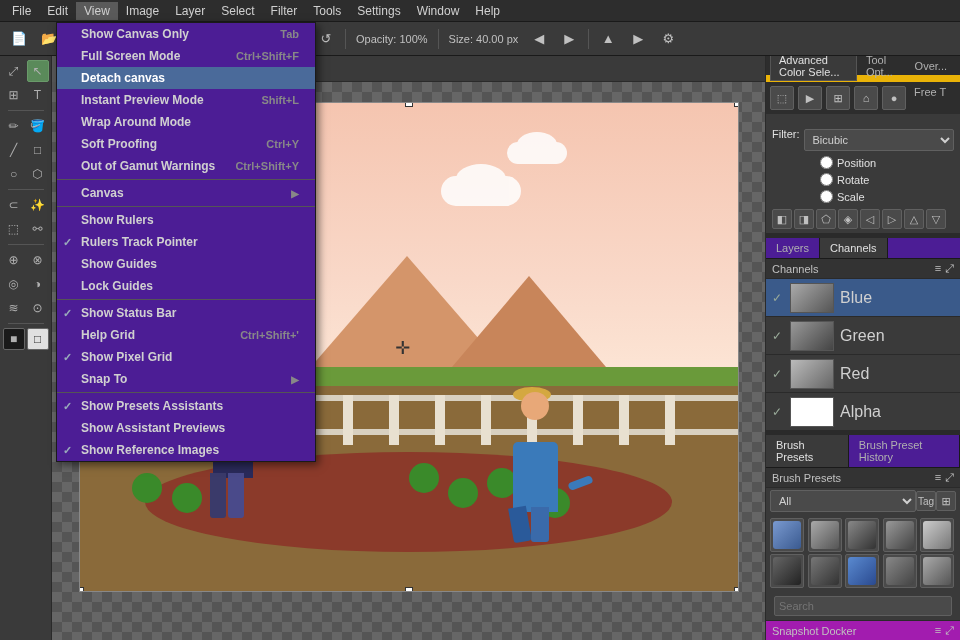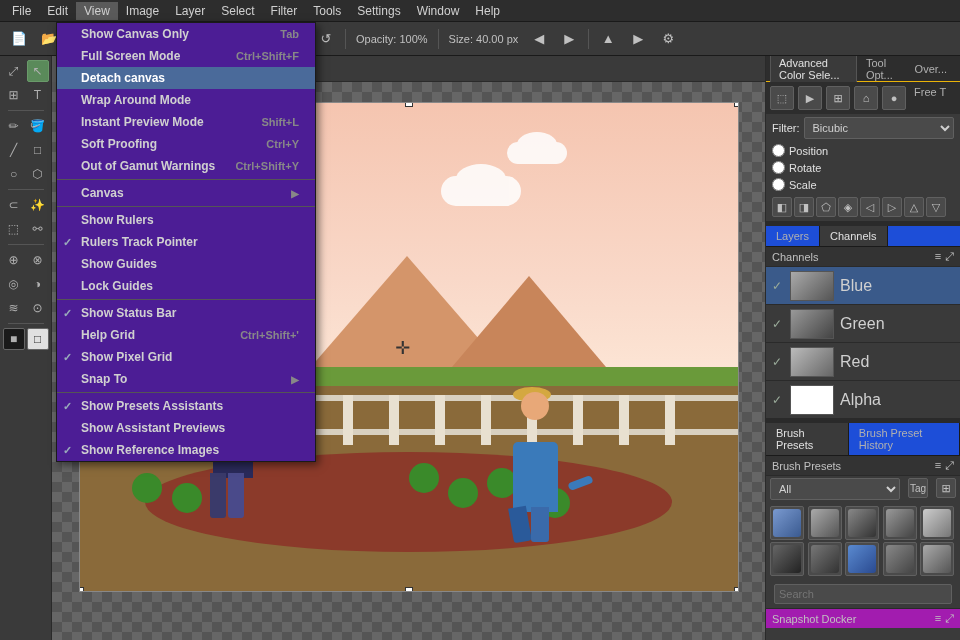--- a/index.html
+++ b/index.html
@@ -132,21 +132,21 @@
     .fr-arm { position: absolute; bottom: 55px; right: 0; width: 25px; height: 8px; background: #3a7aba; border-radius: 4px; transform: rotate(-20deg); }
     
     .sel-handle { position: absolute; width: 8px; height: 8px; background: white; border: 1px solid #333; }
 
     
     #right-panel {
       width: 195px; background: #3a3a3a; border-left: 1px solid #2a2a2a;
       display: flex; flex-direction: column; overflow: hidden;
     }
     .panel-tabs {
-      display: flex; background: #1d4ed8; border-bottom: 1px solid #1a1a1a;
+      display: flex; background: #4c1d95; border-bottom: 1px solid #1a1a1a;
     }
     .panel-tab {
       padding: 4px 10px; font-size: 11px; color: #b0b0b0; cursor: pointer;
       border-right: 1px solid #1a1a1a;
     }
     .panel-tab.active { background: #3a3a3a; color: #e0e0e0; }
     .panel-header {
       display: flex; align-items: center; justify-content: space-between;
       padding: 3px 6px; background: #333; border-bottom: 1px solid #2a2a2a;
       font-size: 11px; color: #c0c0c0;
@@ -161,21 +161,21 @@
     }
     .opt-btn {
       width: 24px; height: 24px; background: #4a4a4a; border: 1px solid #606060;
       border-radius: 2px; cursor: pointer; display: flex; align-items: center;
       justify-content: center; color: #c0c0c0; font-size: 11px;
     }
     .filter-row {
       display: flex; align-items: center; padding: 3px 6px; gap: 4px; font-size: 11px;
     }
     .radio-option {
-      display: flex; align-items: center; gap: 4px; padding: 2px 6px; font-size: 11px;
+      display: flex; align-items: center; gap: 4px; padding: 2px 6px; font-size: 11px; margin-left: 48px;
     }
 
     
     .channel-row {
       display: flex; align-items: center; padding: 3px 6px; gap: 6px;
       border-bottom: 1px solid #2a2a2a; cursor: pointer; height: 38px;
     }
     .channel-row.active { background: #3a5a8a; }
     .channel-thumb {
       width: 44px; height: 30px; background: #888; border: 1px solid #555; flex-shrink: 0;
@@ -219,21 +219,21 @@
       position: relative; height: 22px;
     }
     .menu-entry.highlighted { background: #4a6a9a; color: white; }
     .menu-entry.separator { height: 1px; background: #555; padding: 0; margin: 2px 0; pointer-events: none; }
     .menu-entry .shortcut { margin-left: auto; color: #888; font-size: 11px; padding-left: 20px; }
     .menu-entry .checkmark { position: absolute; left: 6px; font-size: 11px; color: #9ab; }
     .menu-entry .arrow { margin-left: auto; color: #888; font-size: 10px; }
 
     
     .top-right-tabs {
-      display: flex; height: 26px; background: #2d2d2d; border-bottom: 1px solid #eab308;
+      display: flex; height: 26px; background: #2d2d2d; border-bottom: 7px solid #eab308;
       align-items: center; padding: 0 4px; 
     }
     .top-right-tab {
       padding: 2px 8px; font-size: 11px; color: #b0b0b0; cursor: pointer; border: 1px solid transparent;
     }
     .top-right-tab.active { background: #3a3a3a; border-color: #555; color: #e0e0e0; }
   </style>
 </head>
 <body>
 
@@ -432,21 +432,21 @@
       <div class="tool-opt-header">
         <div class="opt-btn">⬚</div>
         <div class="opt-btn">▶</div>
         <div class="opt-btn">⊞</div>
         <div class="opt-btn">⌂</div>
         <div class="opt-btn">●</div>
         <span style="font-size:11px;color:#b0b0b0;margin-left:4px;">Free T</span>
       </div>
       <div class="filter-row">
         <span>Filter:</span>
-        <select class="toolbar-select" style="flex:1;">
+        <select class="toolbar-select" style="flex:1;margin-top:12px;">
           <option>Bicubic</option>
         </select>
       </div>
       <div class="radio-option">
         <input type="radio" name="transform-mode" style="">
         <span>Position</span>
       </div>
       <div class="radio-option">
         <input type="radio" name="transform-mode" style="">
         <span>Rotate</span>
@@ -512,21 +512,21 @@
       <div class="panel-tab">Brush Preset History</div>
     </div>
     <div class="panel-header">
       <span>Brush Presets</span>
       <div style="display:flex;gap:4px;">
         <span style="cursor:pointer;font-size:11px;">≡</span>
         <span style="cursor:pointer;font-size:11px;">⤢</span>
       </div>
     </div>
 
-    <div style="display:flex;padding:2px 4px;gap:8px;">
+    <div style="display:flex;align-items:center;padding:2px 4px;gap:0;">
       <select class="toolbar-select" style="flex:1;">
         <option>All</option>
       </select>
       <div class="opt-btn" style="width:20px;height:20px;font-size:10px;">Tag</div>
       <div class="opt-btn" style="width:20px;height:20px;">⊞</div>
     </div>
 
     <div class="brush-grid">
       <div class="brush-item">
           <div style="width:28px;height:28px;background:linear-gradient(135deg,#7a9ad0,#3a5a90);border-radius:3px;"></div>
@@ -581,27 +581,27 @@
       <span class="shortcut">Tab</span>
     </div>
     <div class="menu-entry">
       <span>Full Screen Mode</span>
       <span class="shortcut">Ctrl+Shift+F</span>
     </div>
     <div class="menu-entry highlighted">
       <span>Detach canvas</span>
     </div>
     <div class="menu-entry">
-      <span>Wrap Around Mode</span>
-    </div>
-    <div class="menu-entry">
       <span>Instant Preview Mode</span>
       <span class="shortcut">Shift+L</span>
     </div>
     <div class="menu-entry">
+      <span>Wrap Around Mode</span>
+    </div>
+    <div class="menu-entry">
       <span>Soft Proofing</span>
       <span class="shortcut">Ctrl+Y</span>
     </div>
     <div class="menu-entry">
       <span>Out of Gamut Warnings</span>
       <span class="shortcut">Ctrl+Shift+Y</span>
     </div>
     <div class="menu-entry separator"></div>
     <div class="menu-entry">
       <span>Canvas</span>

